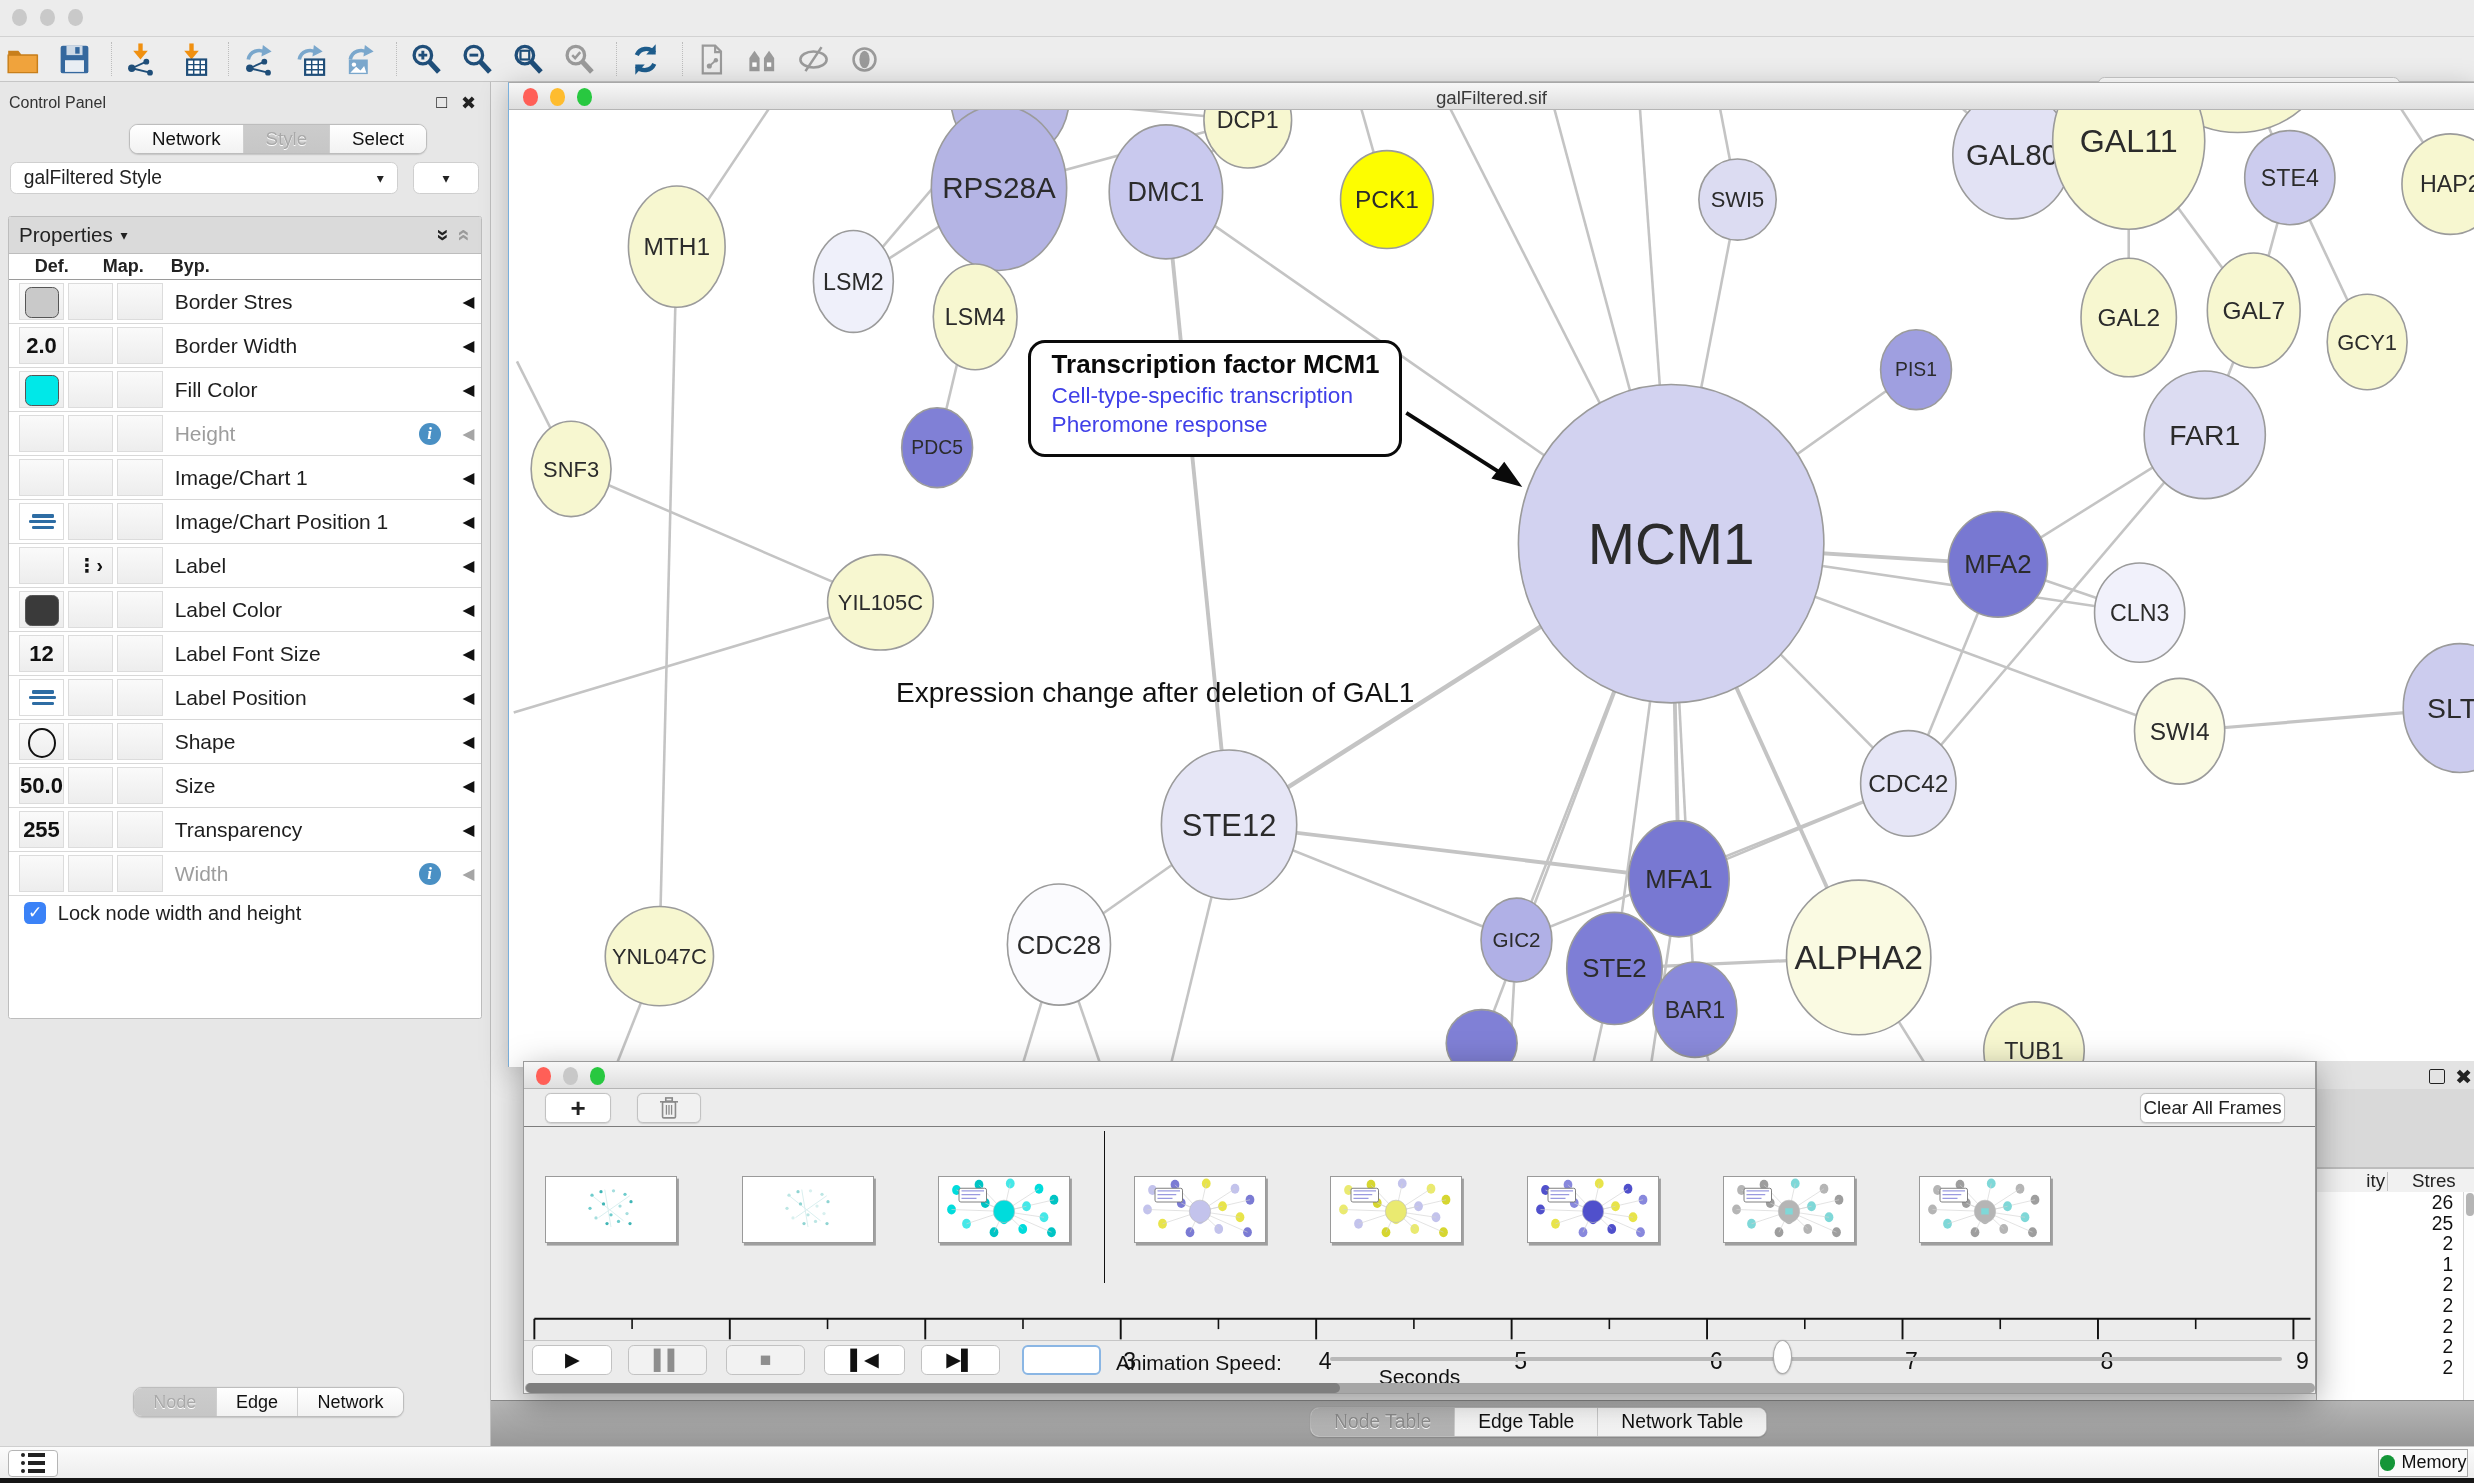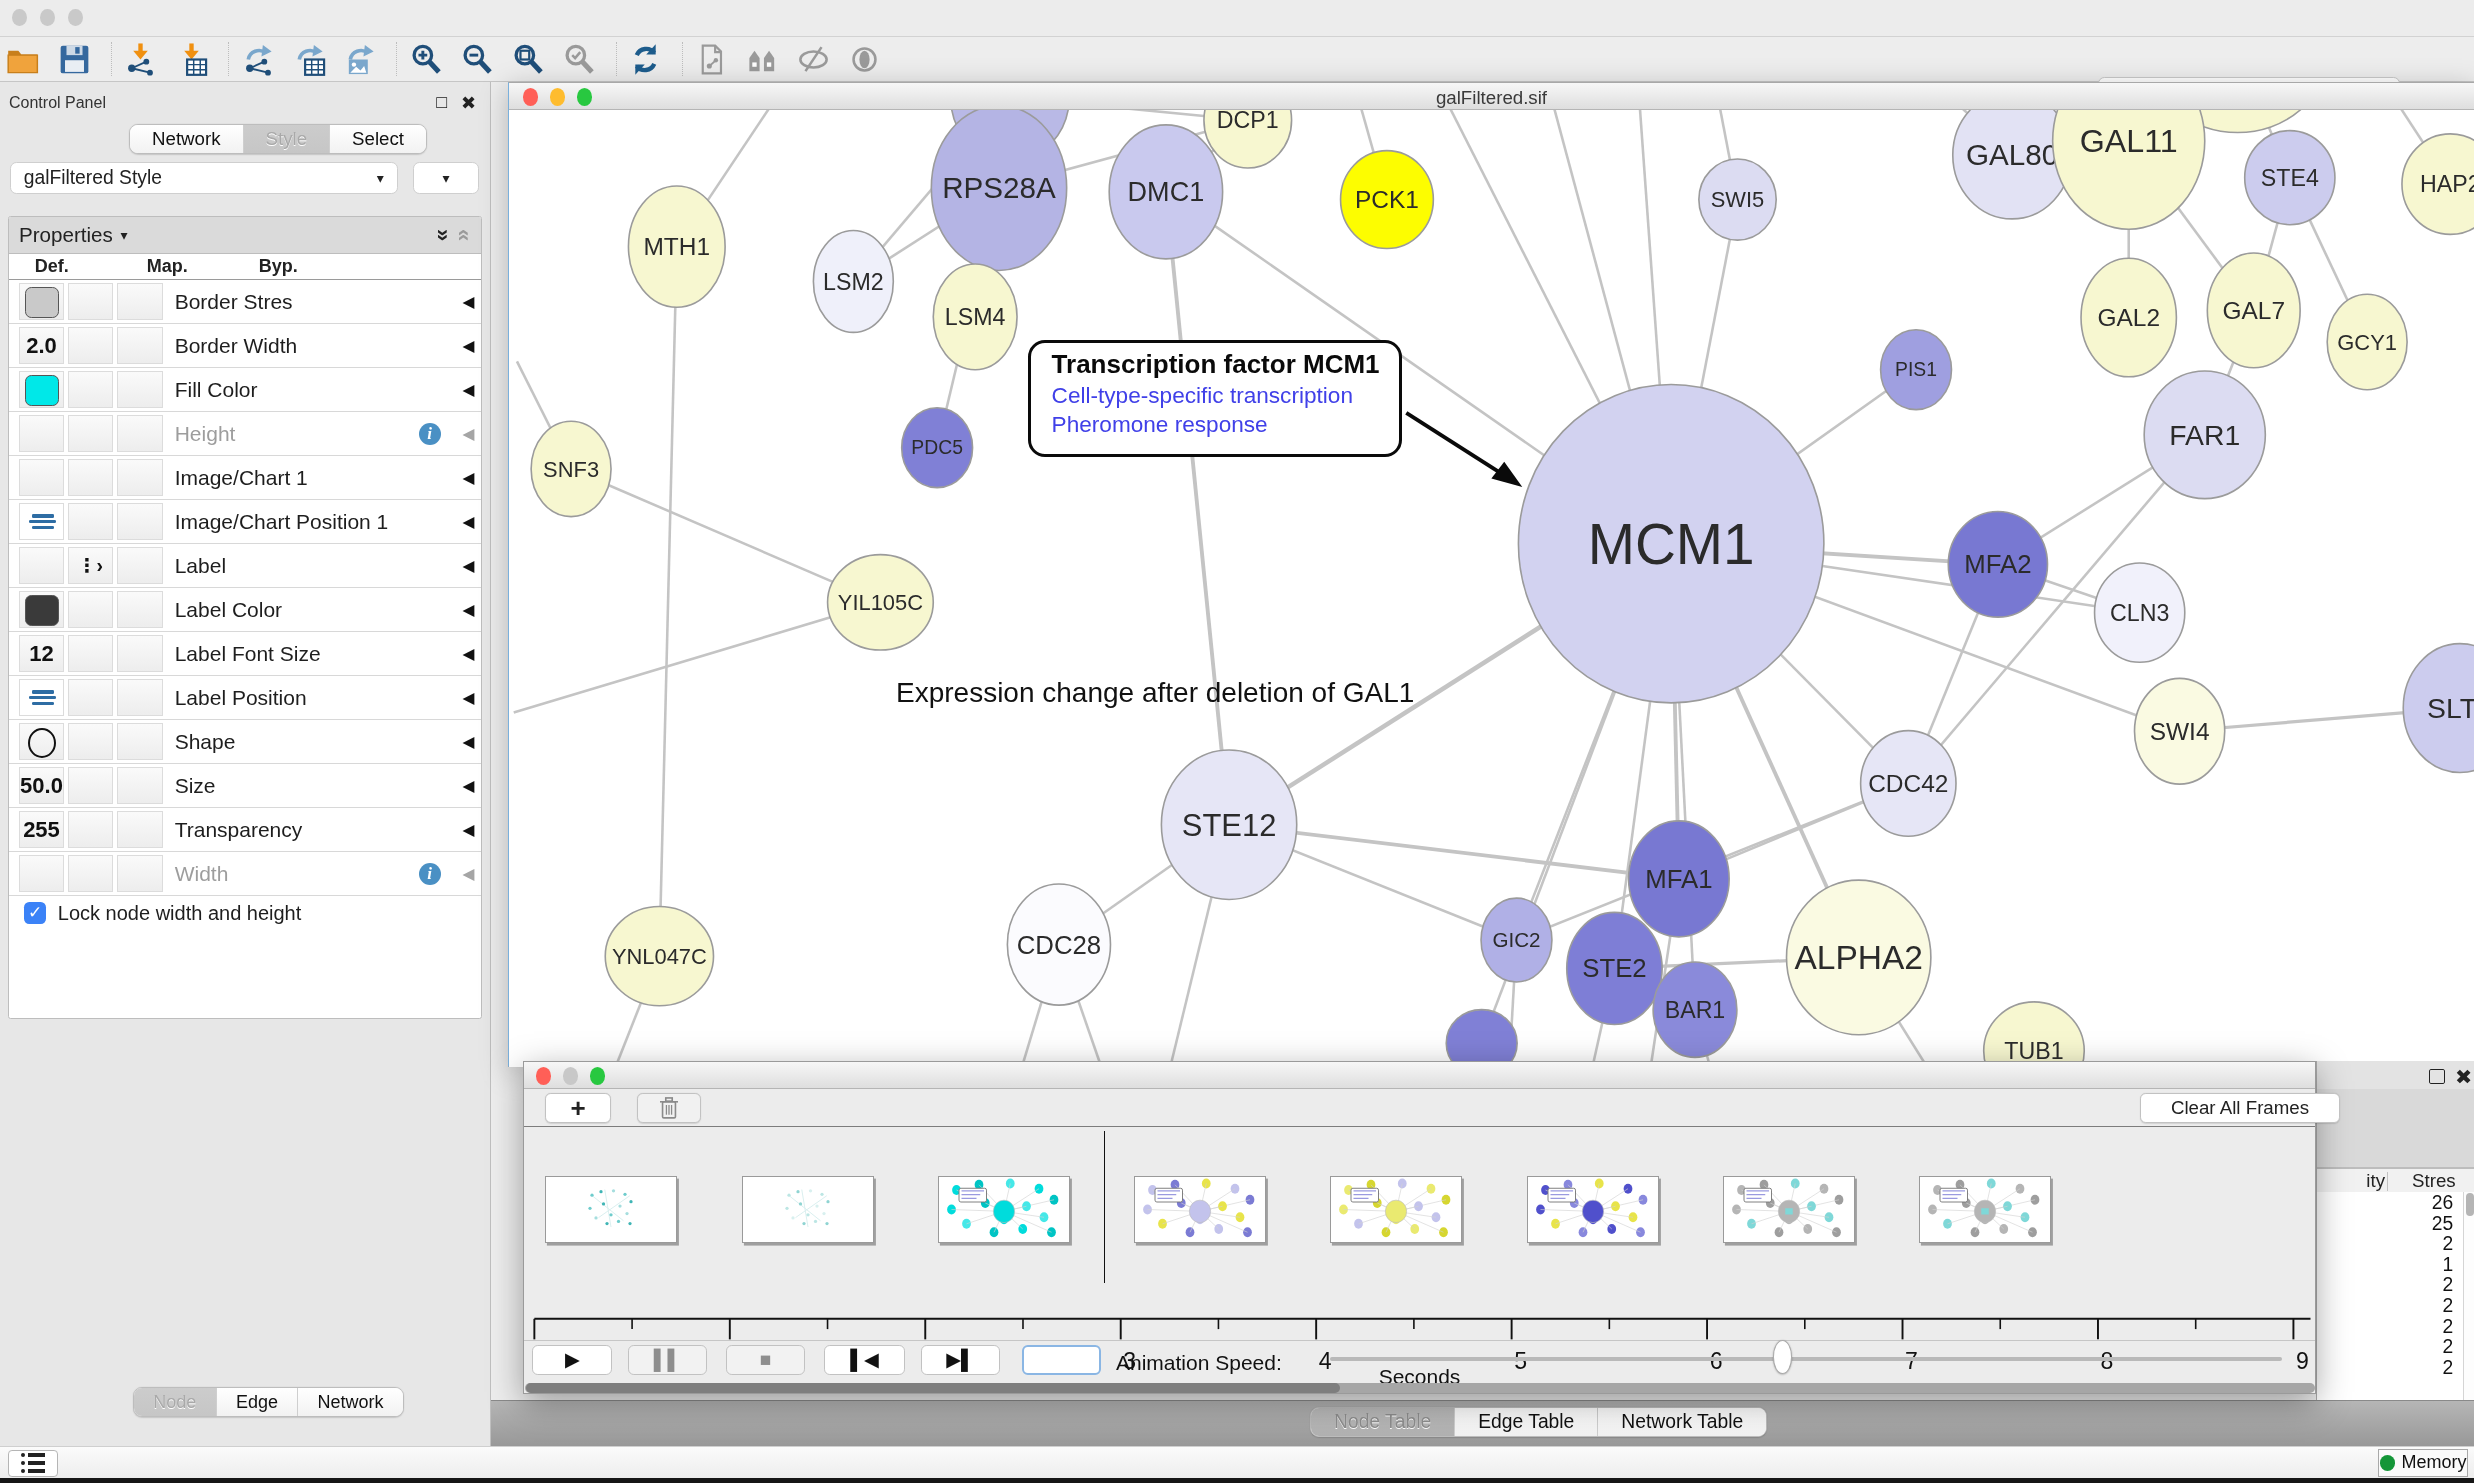--- a/index.html
+++ b/index.html
@@ -33,21 +33,21 @@
   .seg .tab.pressed { background:linear-gradient(#cccccc,#c6c6c6); color:#a9a9a9; text-shadow:0 0.6px 0 #fff; }
   #cp-tabs { position:absolute; left:129px; top:42px; height:30px; }
   #cp-tabs .tab { font-size:18.7px; padding:0 22px; }
   #style-combo { position:absolute; left:9.7px; top:80px; width:388px; height:32px; background:#fff; border:1.3px solid #cfcfcf; border-radius:6.4px; display:flex; align-items:center; font-size:19.3px; padding:0 13px; justify-content:space-between; }
   #style-menu-btn { position:absolute; left:413px; top:80px; width:66px; height:32px; background:#fff; border:1.3px solid #cfcfcf; border-radius:6.4px; text-align:center; line-height:30px; font-size:15.5px; }
   .caret { font-size:14px; color:#222; }
 
   #properties-panel { position:absolute; left:7.7px; top:134px; width:474px; height:803px; background:#fff; border:0.6px solid #bdbdbd; border-radius:2.6px; overflow:hidden; }
   #prop-header { height:37px; background:#dadada; border-bottom:0.6px solid #bdbdbd; display:flex; align-items:center; padding:0 10.3px; font-size:20.6px; color:#222; }
   .chev { display:inline-block; font-size:22px; font-weight:bold; transform:rotate(90deg); margin-left:9px; }
-  #prop-colhead { height:26px; display:flex; align-items:center; font-size:18px; font-weight:bold; color:#222; border-bottom:1.3px solid #9a9a9a;gap:44px; }
+  #prop-colhead { height:26px; display:flex; align-items:center; font-size:18px; font-weight:bold; color:#222; border-bottom:1.3px solid #9a9a9a; }
   #prop-colhead span:nth-child(1){ margin-left:26px; } #prop-colhead span:nth-child(2){ margin-left:34px; } #prop-colhead span:nth-child(3){ margin-left:27px; }
   .prow { height:44px; border-bottom:0.6px solid #d8d8d8; position:relative; background:#fff; }
   .pcell { position:absolute; top:3.2px; height:37px; background:linear-gradient(#fafafa,#ededed); border:0.6px solid #dcdcdc; }
   .pcell.def { left:10.3px; width:45px; } .pcell.map { left:59px; width:45px; } .pcell.byp { left:108px; width:46px; }
   .plabel { position:absolute; left:166px; top:0; height:44px; display:flex; align-items:center; font-size:21px; color:#1e1e1e; }
   .plabel.dis { color:#9d9d9d; }
   .parrow { position:absolute; right:6.4px; top:13px; font-size:15.5px; color:#111; }
   .parrow.dis { color:#a5a5a5; }
   .pinfo { position:absolute; right:40px; top:11px; width:22px; height:22px; border-radius:50%; background:#4a90c4; color:#fff; font-size:17px; text-align:center; line-height:22px; font-family:"Liberation Serif",serif; font-style:italic; font-weight:bold; }
   .swatch { position:absolute; left:5.2px; top:2.6px; width:34px; height:31px; border:1.3px solid #555; border-radius:6.4px; }
@@ -654,21 +654,21 @@
       <div class="cya-btn dim" style="left:113px;width:64px;">
         <svg width="22" height="24.5" viewBox="0 0 34 38">
             <rect x="7" y="9" width="20" height="25" rx="2" fill="none" stroke="#8a8a8a" stroke-width="2.5"></rect>
             <line x1="3" y1="9" x2="31" y2="9" stroke="#8a8a8a" stroke-width="2.5"></line>
             <rect x="12" y="3" width="10" height="5" fill="none" stroke="#8a8a8a" stroke-width="2.5"></rect>
             <line x1="13" y1="14" x2="13" y2="29" stroke="#8a8a8a" stroke-width="2"></line>
             <line x1="17" y1="14" x2="17" y2="29" stroke="#8a8a8a" stroke-width="2"></line>
             <line x1="21" y1="14" x2="21" y2="29" stroke="#8a8a8a" stroke-width="2"></line>
           </svg>
       </div>
-      <div class="cya-btn" style="left:1616px;width:200px;font-size:18.7px;">Clear All Frames</div>
+      <div class="cya-btn" style="left:1616px;width:145px;font-size:18.7px;">Clear All Frames</div>
     </div>
     <div id="frames-area">
       <div id="thumbs">
           <div class="thumb" style="left: 21px;"><svg viewBox="0 0 200 104">
               <path d="M70 30L120 70M90 20L100 80M130 30L80 65" stroke="#d8eeee" stroke-width="1.5"></path>
               <circle cx="69.6" cy="29" r="2.6" fill="#6ecccc"></circle>
               <circle cx="84" cy="23.4" r="2.6" fill="#3fb5b5"></circle>
               <circle cx="104" cy="22" r="2.6" fill="#a5dede"></circle>
               <circle cx="122.4" cy="27.6" r="2.6" fill="#6ecccc"></circle>
               <circle cx="132" cy="39.5" r="2.6" fill="#3fb5b5"></circle>

